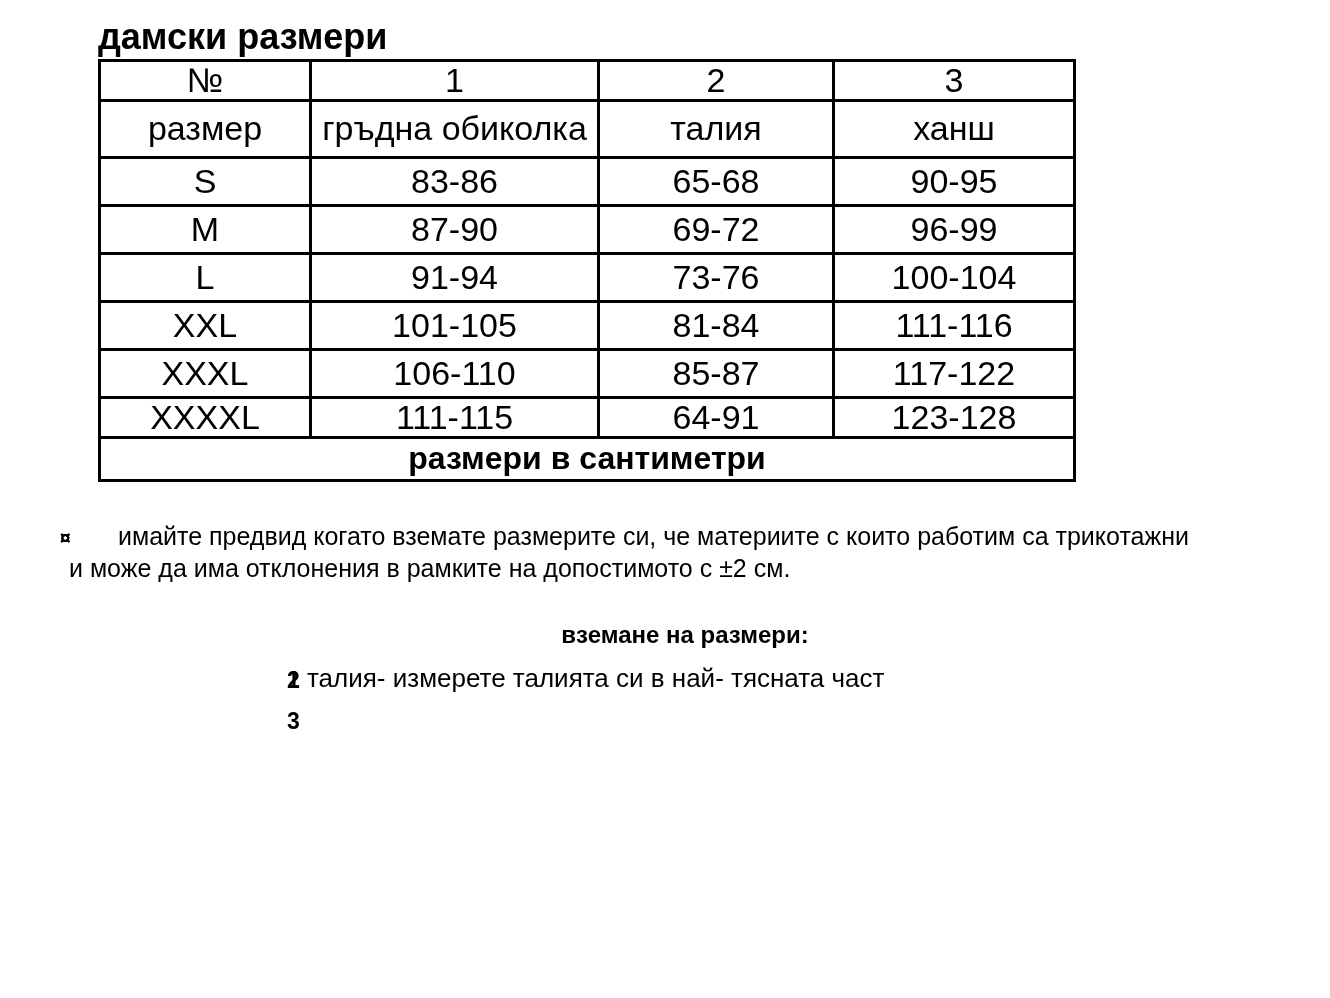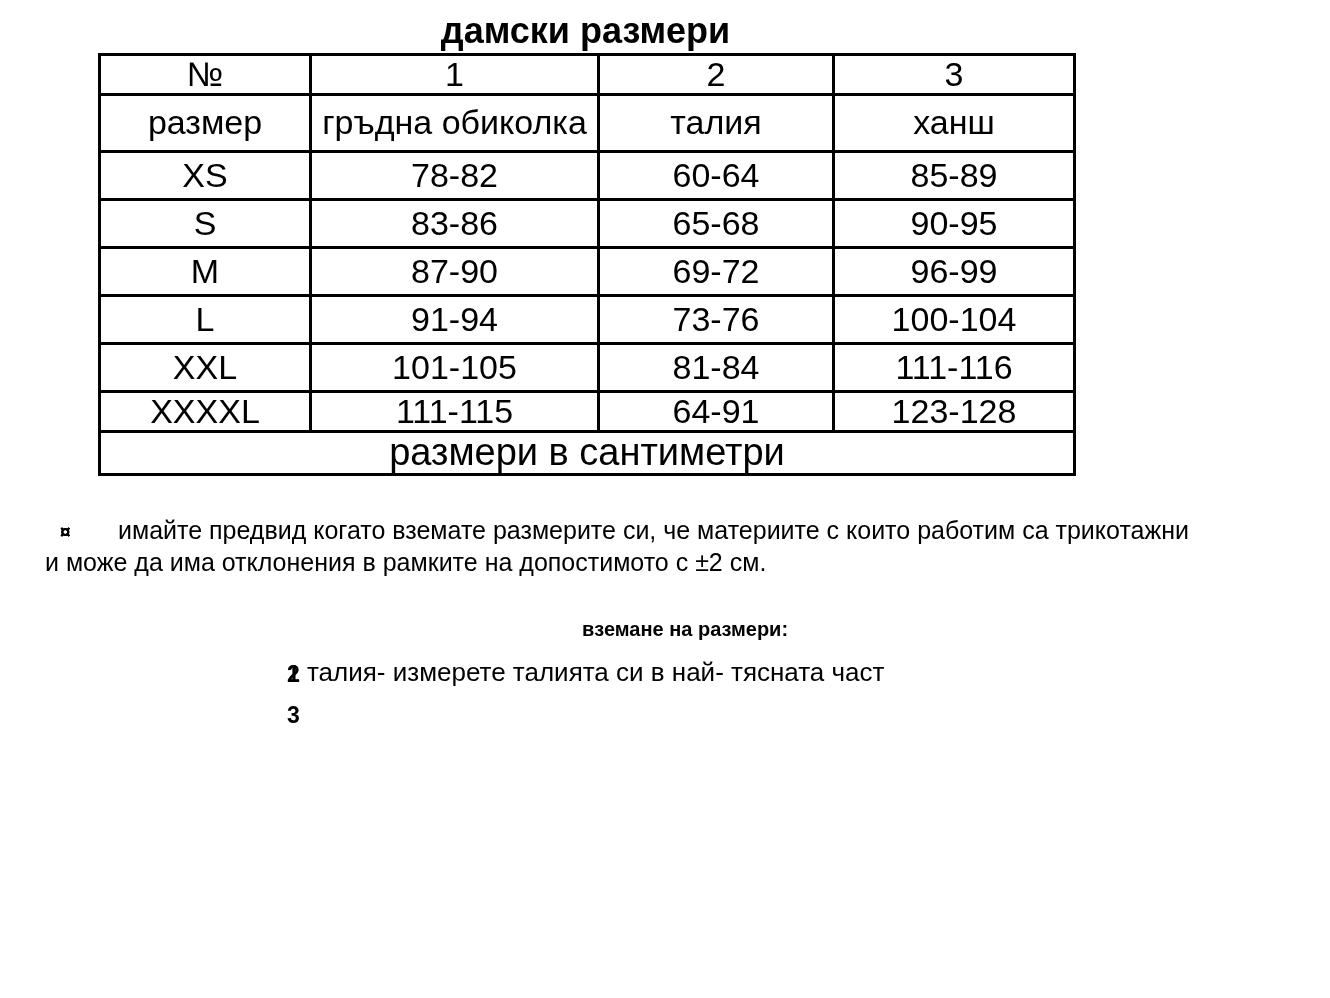--- a/index.html
+++ b/index.html
@@ -11,22 +11,21 @@
   .page {
     position: relative;
     width: 1330px;
     height: 998px;
     background: #ffffff;
     overflow: hidden;
   }
   .title-wrap {
     width: 975px;
     margin: 0 0 0 98px;
-    padding-top: 12px;
-    text-align: center;
+    padding-top: 18px;
   }
   .page-title {
     font-size: 36px;
     line-height: 38px;
     font-weight: 700;
   }
   table.size-table {
     margin-left: 98px;
     margin-top: 3px;
     width: 975px;
@@ -40,46 +39,46 @@
     font-size: 34px;
     line-height: 1.05;
     padding: 0 4px;
     overflow: hidden;
     white-space: nowrap;
   }
   tr.r-head td     { height: 40px; }
   tr.r-subhead td  { height: 57px; }
   tr.r-data td     { height: 48px; }
   tr.r-data-last td{ height: 40px; margin-top: 22px; }
-  tr.r-footer td   { height: 43px; font-weight: 400; font-size: 38px; }
+  tr.r-footer td   { height: 43px; font-weight: 700; font-size: 32px; }
 
   .notes {
     margin-top: 38px;
     font-size: 25px;
   }
   .note-line {
     position: relative;
     line-height: 32px;
   }
   .note-line .bullet {
     position: absolute;
     left: 60px;
     top: 2px;
     font-size: 19px;
     font-weight: 700;
   }
   .n1 { padding-left: 102px; margin-bottom: 8px; }
   .n2 { padding-left: 118px; }
-  .n3 { padding-left: 45px; }
+  .n3 { padding-left: 69px; }
 
   .measure-head {
     margin-top: 34px;
     margin-left: 40px;
     text-align: center;
-    font-size: 20px;
+    font-size: 24px;
     line-height: 34px;
     font-weight: 700;
   }
   .measure-list { margin-top: 6px; }
   .measure-item {
     position: relative;
     padding-left: 307px;
     font-size: 26px;
     line-height: 41px;
     white-space: nowrap;
@@ -115,26 +114,20 @@
         <td>2</td>
         <td>3</td>
       </tr>
       <tr class="r-subhead">
         <td>размер</td>
         <td>гръдна обиколка</td>
         <td>талия</td>
         <td>ханш</td>
       </tr>
       <tr class="r-data">
-        <td>XS</td>
-        <td>78-82</td>
-        <td>60-64</td>
-        <td>85-89</td>
-      </tr>
-      <tr class="r-data">
         <td>S</td>
         <td>83-86</td>
         <td>65-68</td>
         <td>90-95</td>
       </tr>
       <tr class="r-data">
         <td>M</td>
         <td>87-90</td>
         <td>69-72</td>
         <td>96-99</td>
@@ -143,20 +136,26 @@
         <td>L</td>
         <td>91-94</td>
         <td>73-76</td>
         <td>100-104</td>
       </tr>
       <tr class="r-data">
         <td>XXL</td>
         <td>101-105</td>
         <td>81-84</td>
         <td>111-116</td>
+      </tr>
+      <tr class="r-data">
+        <td>XXXL</td>
+        <td>106-110</td>
+        <td>85-87</td>
+        <td>117-122</td>
       </tr>
       <tr class="r-data-last">
         <td>XXXXL</td>
         <td>111-115</td>
         <td>64-91</td>
         <td>123-128</td>
       </tr>
       <tr class="r-footer">
         <td colspan="4">размери в сантиметри</td>
       </tr>

